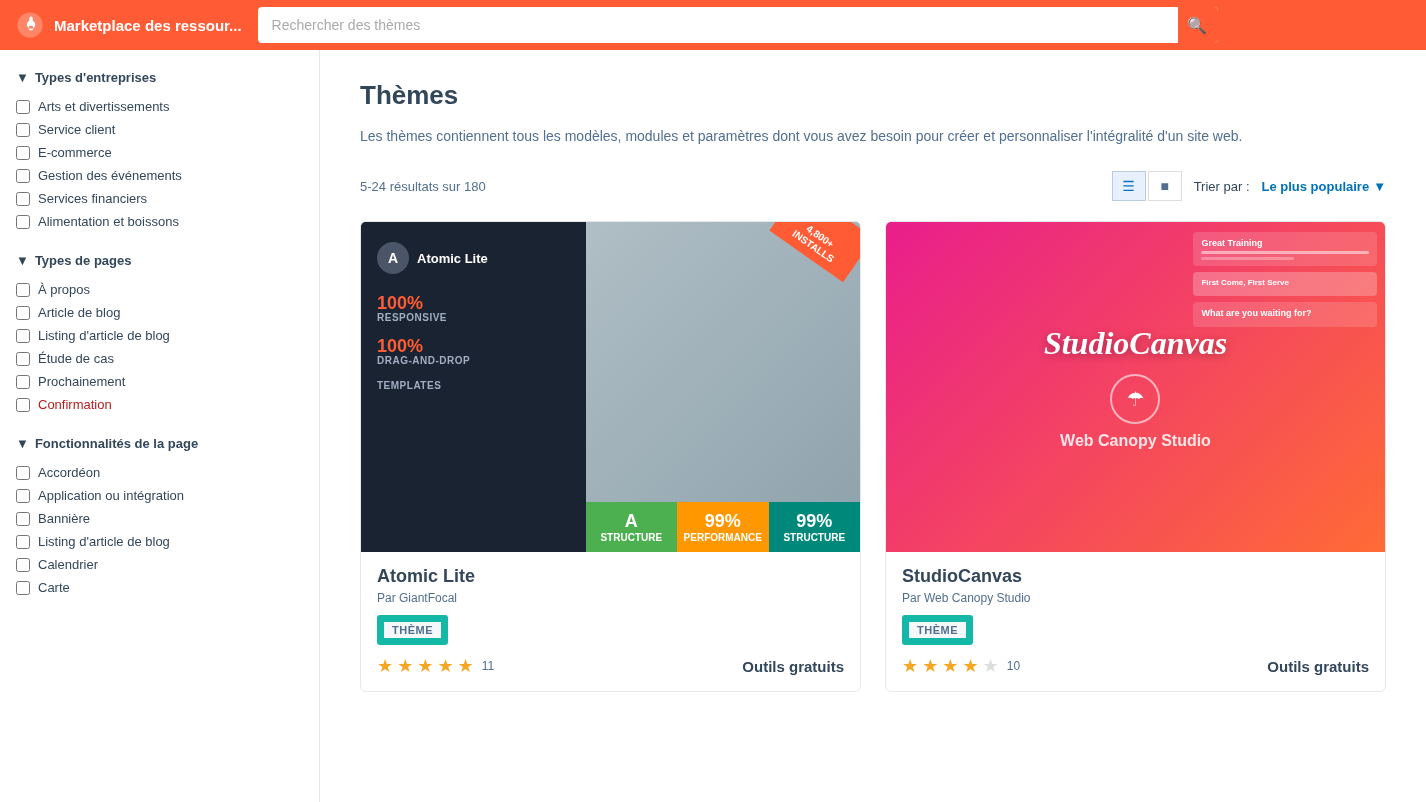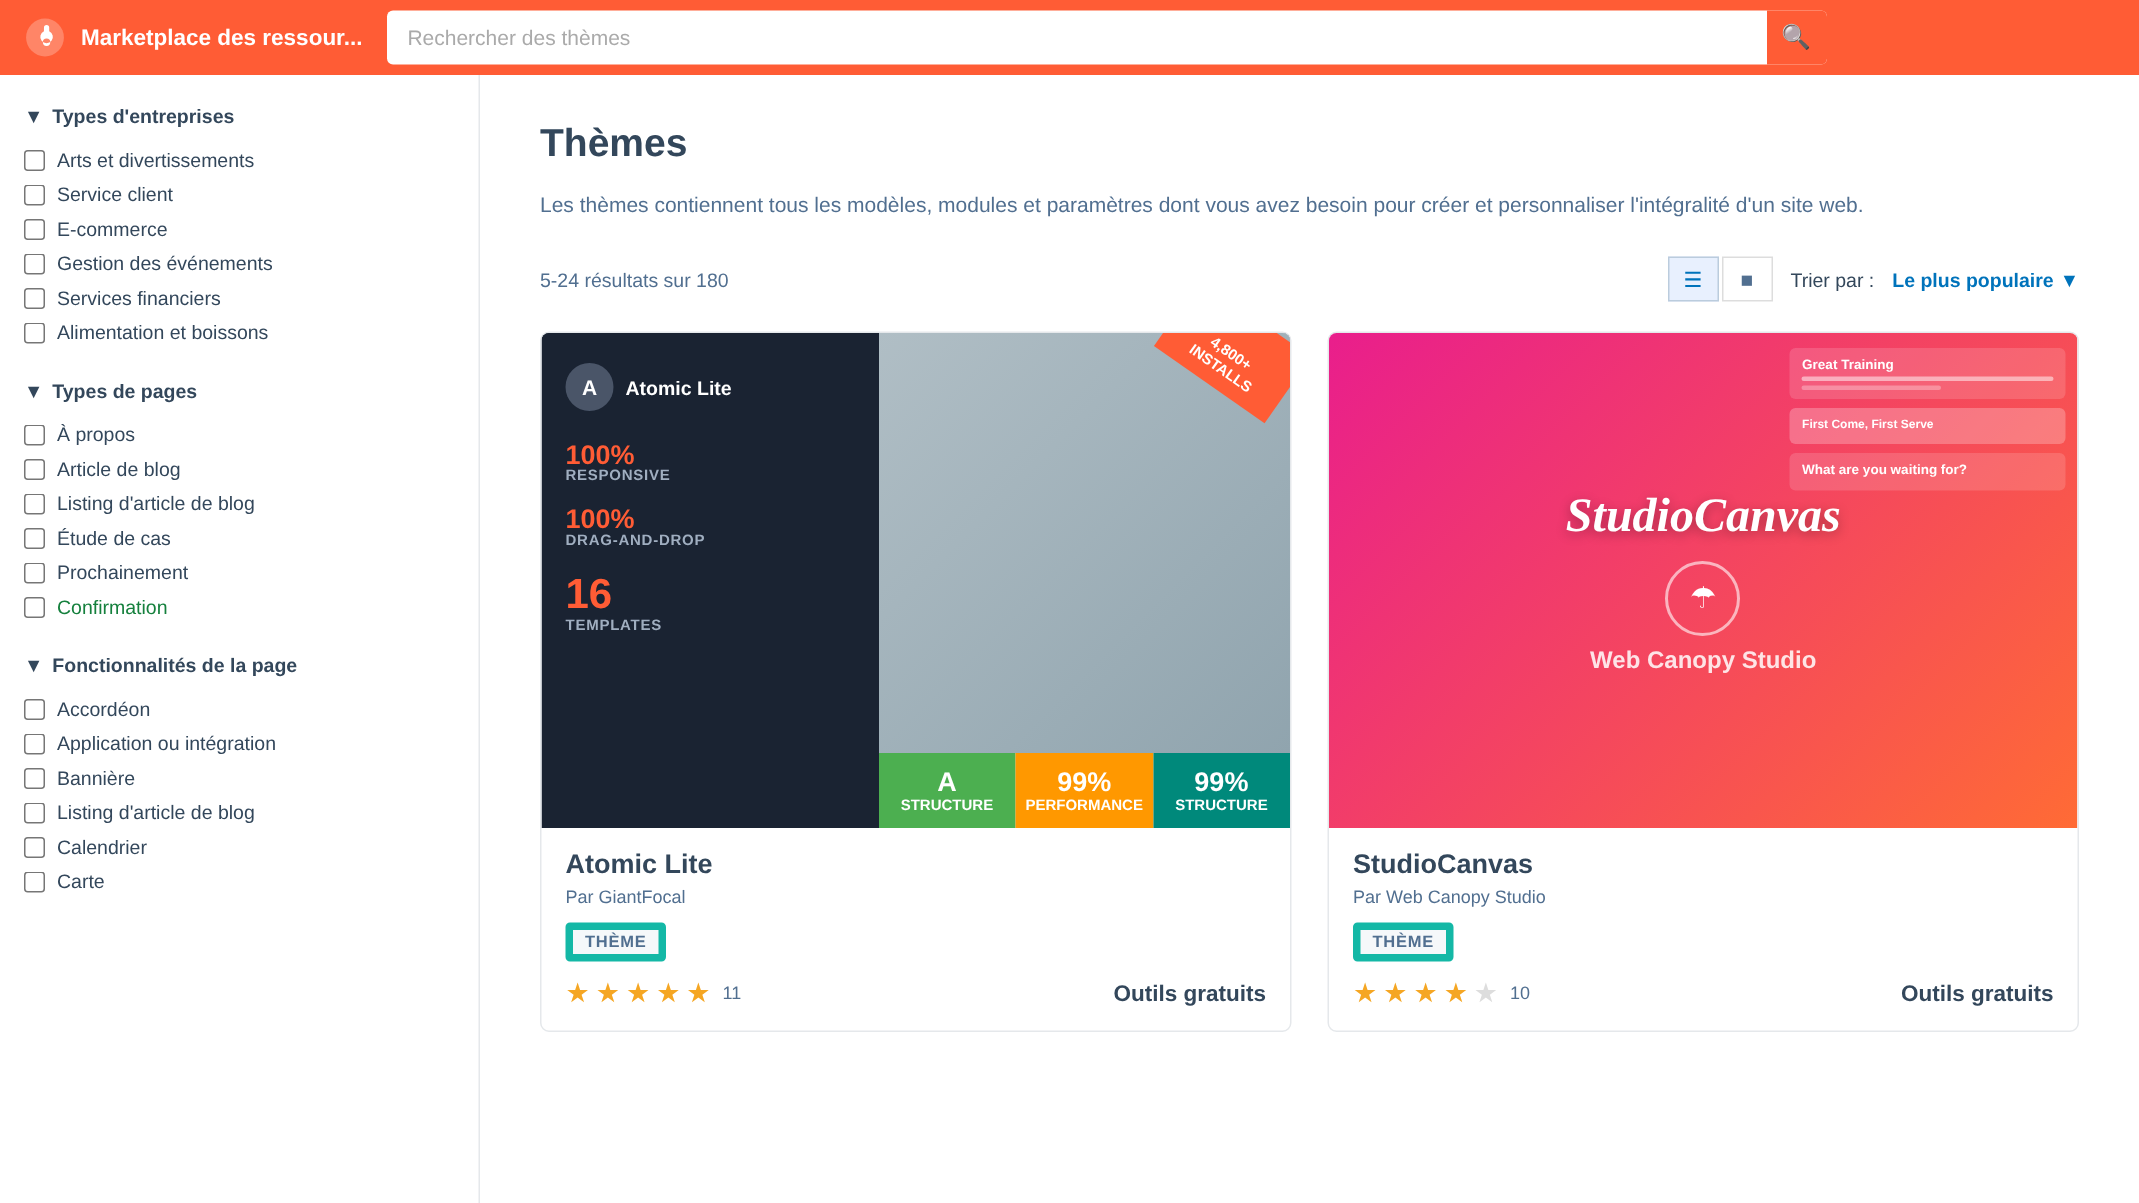--- a/index.html
+++ b/index.html
@@ -94,21 +94,21 @@
     .filter-item input[type="checkbox"] {
       width: 14px;
       height: 14px;
       cursor: pointer;
       accent-color: #ff5c35;
     }
     .filter-item label {
       cursor: pointer;
     }
     .filter-item.disabled label {
-      color: #15803d;
+      color: #b91c1c;
     }
 
     
     .main {
       flex: 1;
       padding: 30px 40px;
     }
     .page-title {
       font-size: 26px;
       font-weight: 700;
@@ -345,21 +345,21 @@
       margin-bottom: 4px;
     }
     .card-author {
       font-size: 12px;
       color: #516f90;
       margin-bottom: 10px;
     }
     .card-tag {
       display: inline-block;
       background: #f5f8fa;
-      border: 5px solid #14b8a6;
+      border: 7px solid #14b8a6;
       border-radius: 3px;
       padding: 2px 8px;
       font-size: 11px;
       font-weight: 600;
       color: #516f90;
       letter-spacing: 0.5px;
       margin-bottom: 10px;
     }
     .card-meta {
       display: flex;
@@ -530,21 +530,20 @@
               </div>
               <div>
                 <div class="atomic-stat">100%</div>
                 <div class="atomic-stat-sub">RESPONSIVE</div>
               </div>
               <div>
                 <div class="atomic-stat">100%</div>
                 <div class="atomic-stat-sub">DRAG-AND-DROP</div>
               </div>
               <div>
-                <div class="atomic-num">16</div>
                 <div class="atomic-stat-sub">TEMPLATES</div>
               </div>
             </div>
             <div class="atomic-right">
               <div class="atomic-right-top">
                 <div class="atomic-right-img"></div>
                 <div class="ribbon">4,800+<br>INSTALLS</div>
               </div>
               <div class="atomic-bottom-bar">
                 <div class="atomic-bottom-item green">

